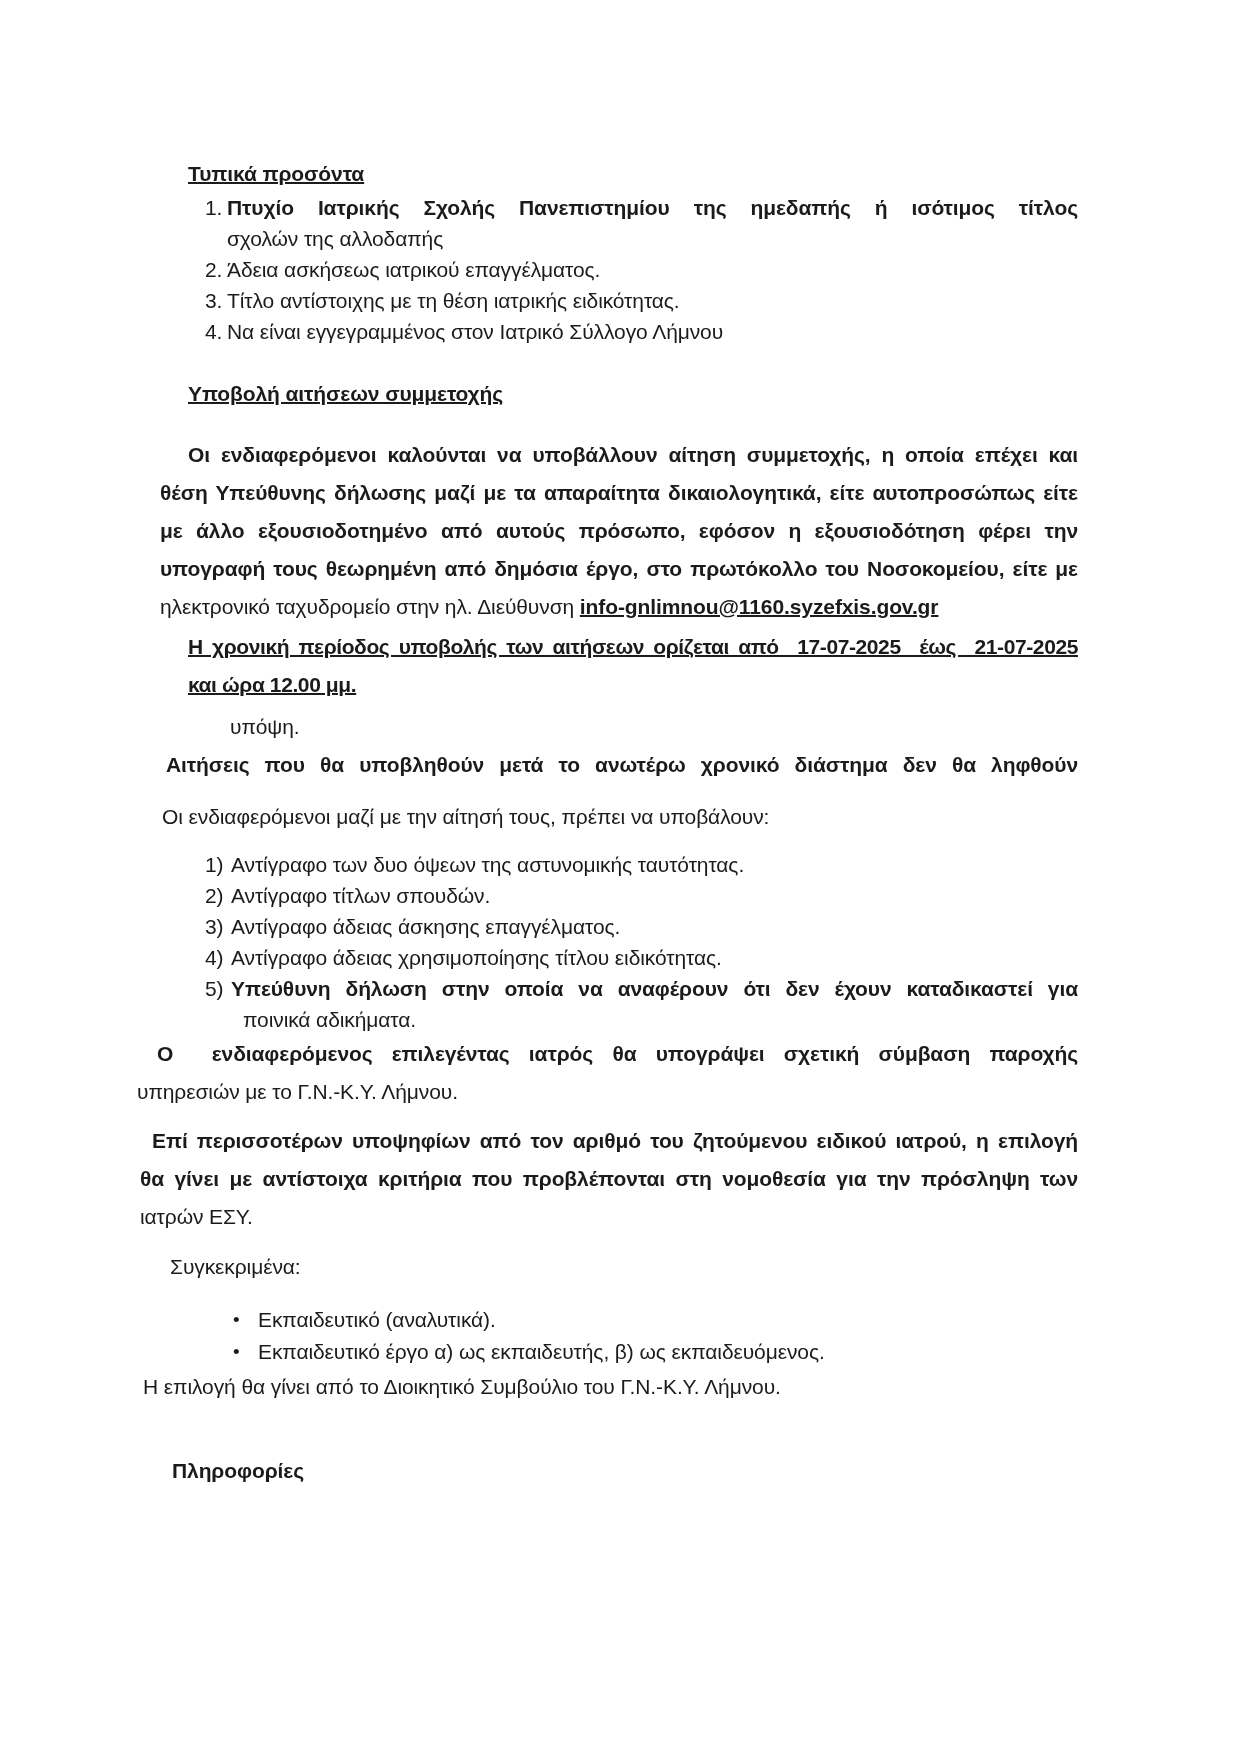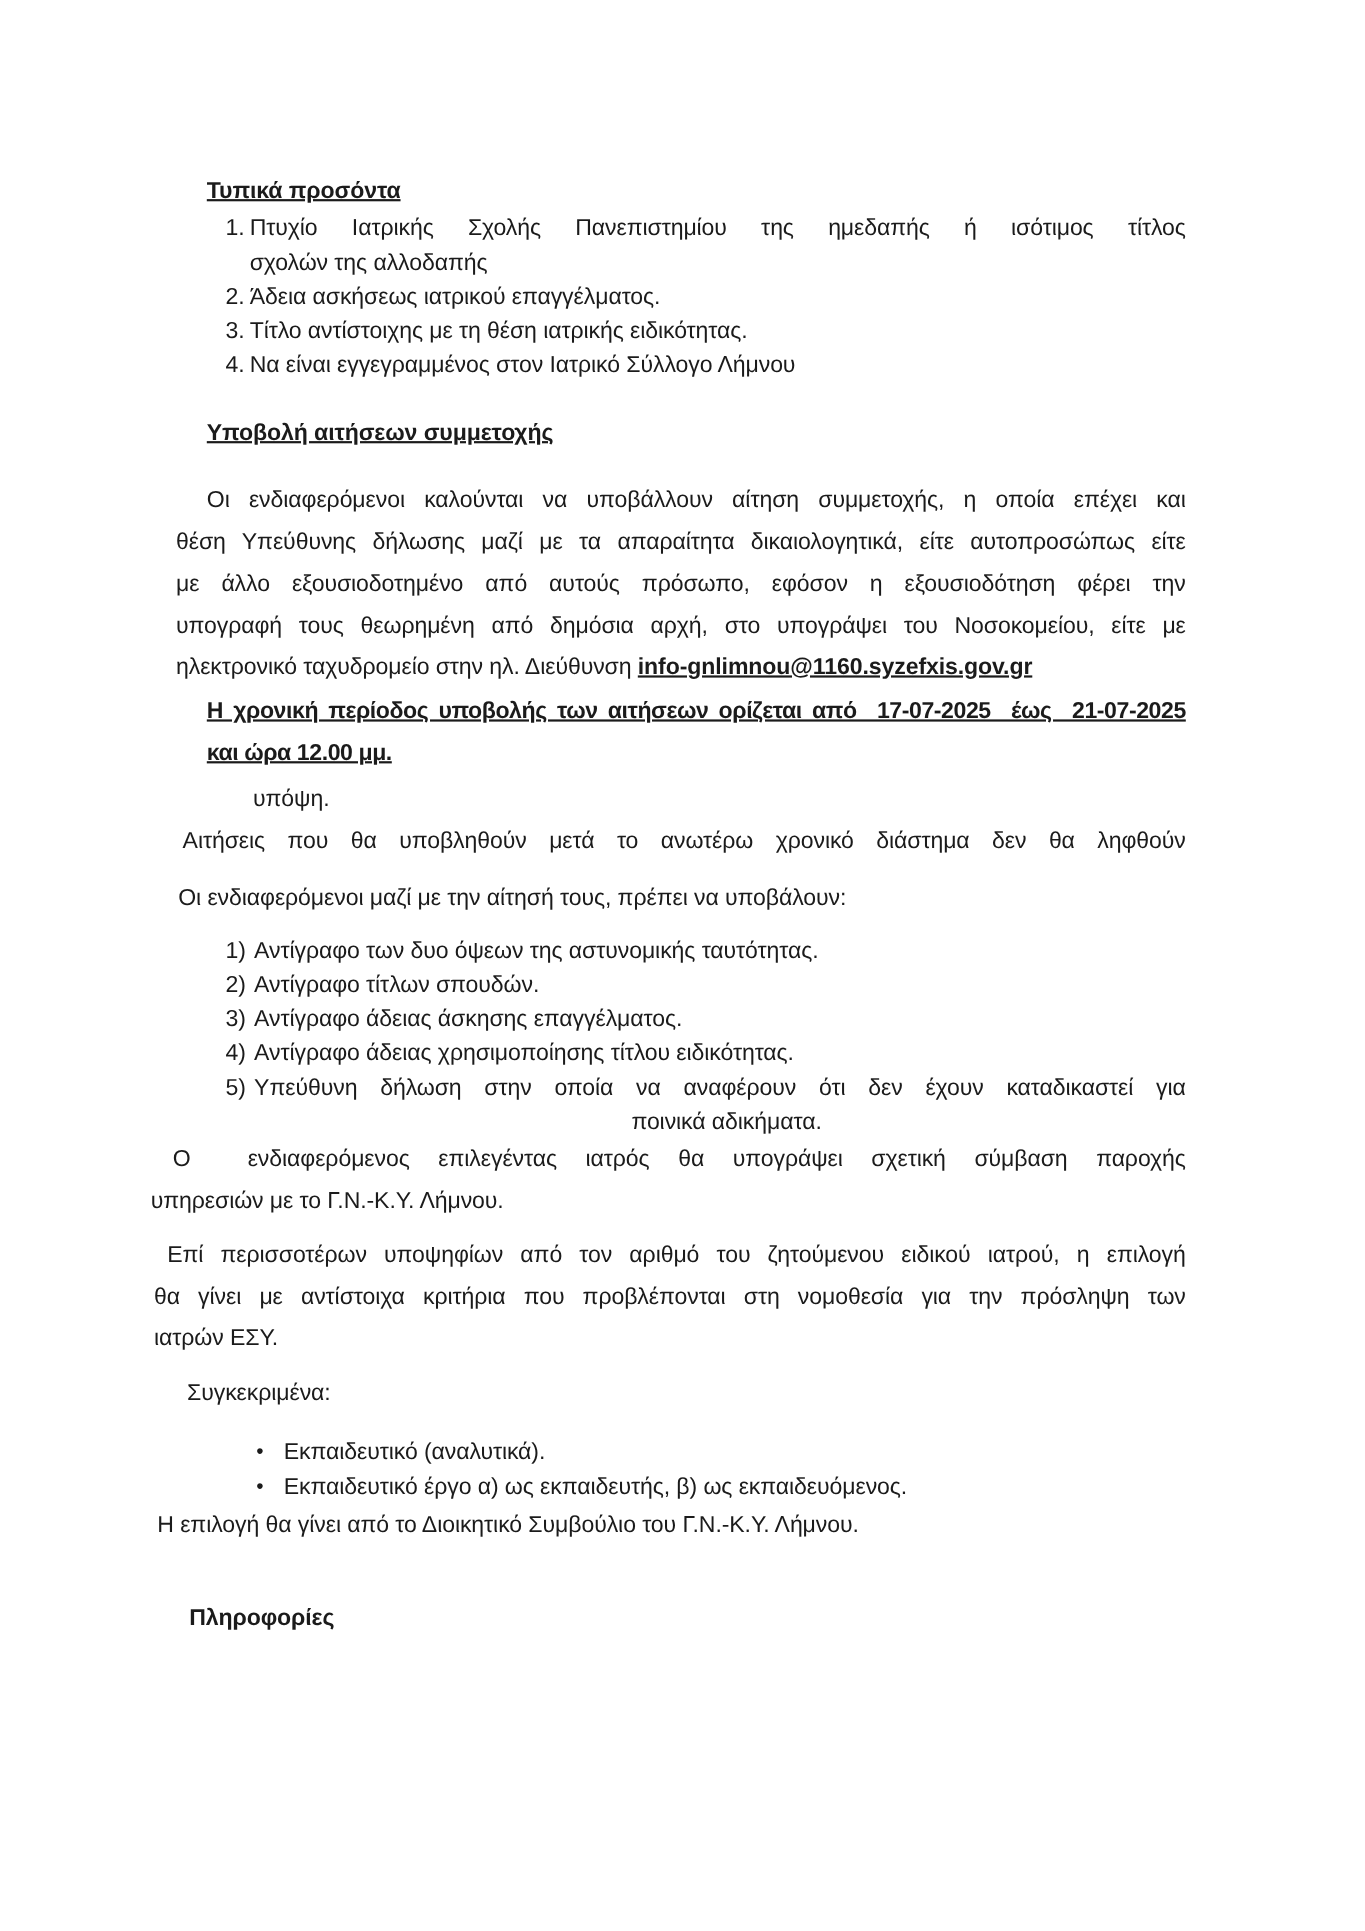--- a/index.html
+++ b/index.html
@@ -11,21 +11,21 @@
     font-family: "Liberation Sans", sans-serif;
     color: #1b1b1b;
     overflow: hidden;
   }
   .content {
     padding: 155px 163px 0 160px;
     font-size: 21px;
     letter-spacing: -0.1px;
   }
   
-  .jl { text-align: justify; text-align-last: justify; text-justify: inter-word; }
+  .jl { text-align: justify; text-align-last: justify; text-justify: inter-word; font-weight: bold; }
   .ll { text-align: left; }
   .bline { line-height: 38px; }
   .heading {
     font-weight: bold;
     text-decoration: underline;
     text-decoration-thickness: 2px;
     line-height: 37px;
     margin-left: 28px;
   }
   .h-plain { font-weight: bold; line-height: 37px; }
@@ -57,21 +57,21 @@
   .para-contract { margin-top: 0; margin-left: -23px; }
   .para-contract .first { text-indent: 20px; }
   .para-selection { margin-top: 11px; margin-left: -20px; }
   .para-selection .first { text-indent: 12px; }
   .para-criteria-intro { margin-top: 12px; margin-left: 10px; line-height: 37px; }
   .para-selection-by { margin-top: 0; margin-left: -17px; line-height: 37px; }
   .heading-top { margin-left: 28px; }
   .heading-submission { margin-top: 28px; }
   .heading-info { margin-top: 47px; margin-left: 12px; }
   .bold-u { font-weight: bold; text-decoration: underline; text-decoration-thickness: 2px; }
-  .indent12 { text-indent: 12px; text-align: center; }
+  .indent12 { text-indent: 12px; }
 </style>
 </head>
 <body>
 
 <div class="page">
   <div class="content">
 
     <div class="heading heading-top">Τυπικά προσόντα</div>
 
     <div class="list qual-list">
@@ -95,21 +95,21 @@
         <div class="body ll">Να είναι εγγεγραμμένος στον Ιατρικό Σύλλογο Λήμνου</div>
       </div>
     </div>
 
     <div class="heading heading-submission">Υποβολή αιτήσεων συμμετοχής</div>
 
     <div class="para-submission">
       <div class="bline jl first">Οι ενδιαφερόμενοι καλούνται να υποβάλλουν αίτηση συμμετοχής, η οποία επέχει και</div>
       <div class="bline jl">θέση Υπεύθυνης δήλωσης μαζί με τα απαραίτητα δικαιολογητικά, είτε αυτοπροσώπως είτε</div>
       <div class="bline jl">με άλλο εξουσιοδοτημένο από αυτούς πρόσωπο, εφόσον η εξουσιοδότηση φέρει την</div>
-      <div class="bline jl">υπογραφή τους θεωρημένη από δημόσια αρχή, στο υπογράψει του Νοσοκομείου, είτε με</div>
+      <div class="bline jl">υπογραφή τους θεωρημένη από δημόσια έργο, στο πρωτόκολλο του Νοσοκομείου, είτε με</div>
       <div class="bline ll">
         <span>ηλεκτρονικό ταχυδρομείο στην ηλ. Διεύθυνση </span><span class="bold-u">info-gnlimnou@1160.syzefxis.gov.gr</span>
       </div>
     </div>
 
     <div class="deadline">
       <div class="dl jl">Η χρονική περίοδος υποβολής των αιτήσεων ορίζεται από&nbsp; 17-07-2025 &nbsp;έως&nbsp; 21-07-2025</div>
       <div class="dl ll">και ώρα 12.00 μμ.</div>
     </div>
 

